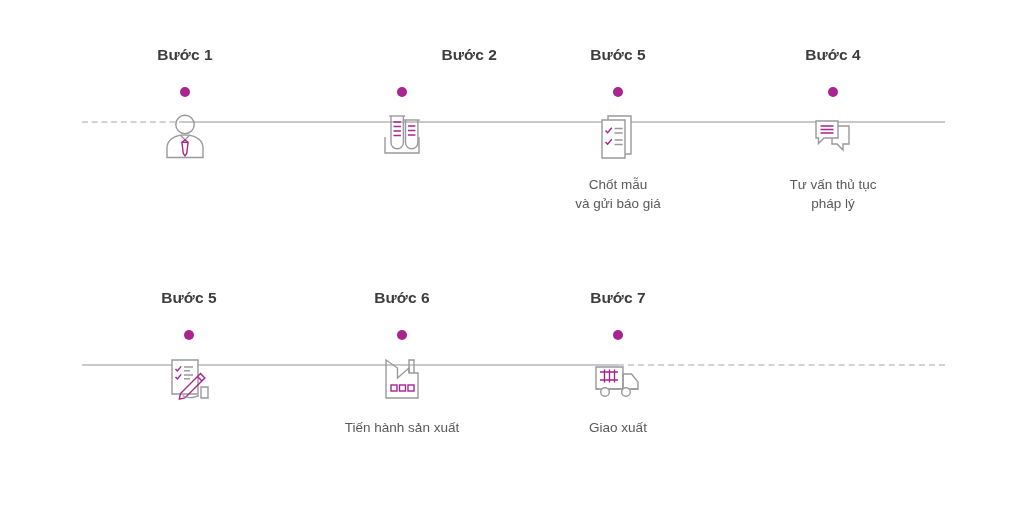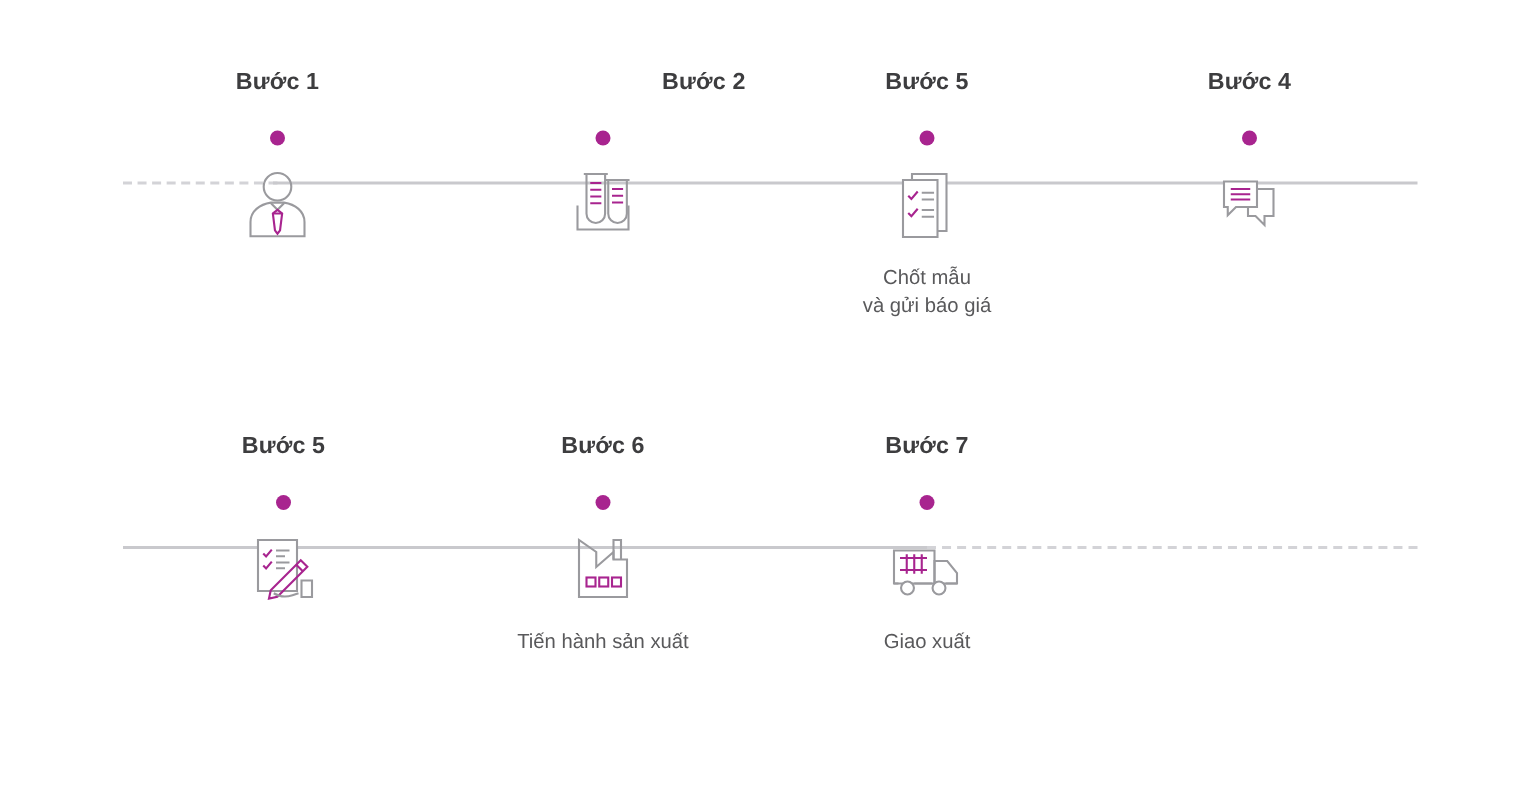--- a/index.html
+++ b/index.html
@@ -187,20 +187,22 @@
       <div class="dot-wrap">
         <span class="dot"></span>
       </div>
       <div class="icon-box">
         <svg width="52" height="50" viewBox="0 0 52 50" fill="none" stroke-width="1.4">
           <path class="s-grey" d="M25 15 h17 v18 h-6 l0 6 -6-6 h-5 z" fill="#ffffff"></path>
           <path class="s-grey" d="M9 10 h22 v17 h-14 l-5.5 5.5 0-5.5 h-2.5 z" fill="#ffffff"></path>
           <path class="s-purple" d="M13.5 15 h13 M13.5 18.5 h13 M13.5 22 h13"></path>
         </svg>
       </div>
+      <div class="step-label">Tư vấn thủ tục
+pháp lý</div>
     </div>
 
   </div>
 
   <div class="timeline-row row-2">
 
     <div class="axis">
       <div class="axis-seg axis-solid seg-line"></div>
       <div class="axis-seg axis-dashed seg-dash"></div>
     </div>

